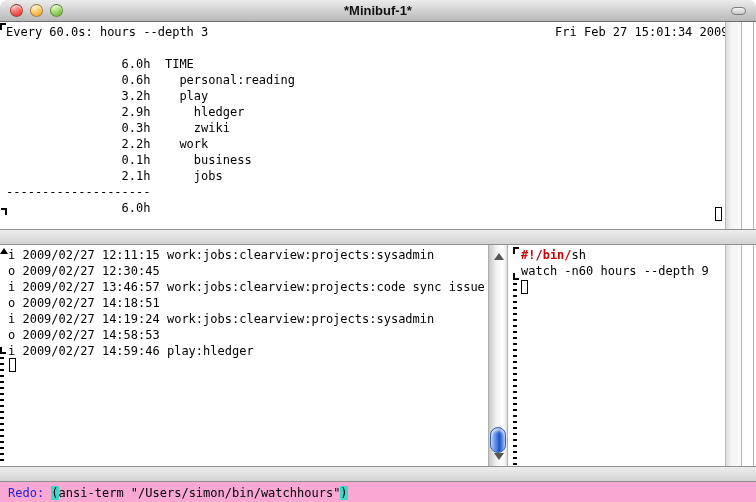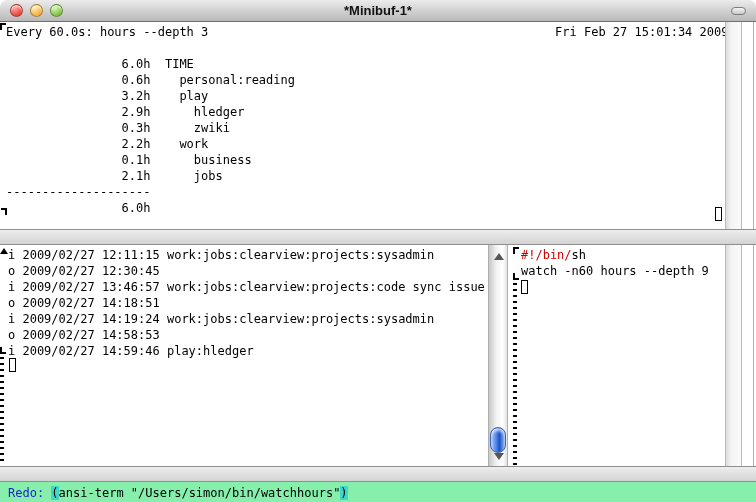--- a/index.html
+++ b/index.html
@@ -68,26 +68,26 @@
     background:linear-gradient(90deg,#a9c8f7 0%,#4a7fe4 40%,#1d51c4 60%,#8fb8f2 100%);
     border:1px solid #3a62b0; box-shadow:inset 0 3px 3px rgba(255,255,255,.7); }
   .aqua-arrow-up { position:absolute; left:5px; width:0; height:0;
     border-left:5px solid transparent; border-right:5px solid transparent;
     border-bottom:7px solid #555; }
   .aqua-arrow-down { position:absolute; left:5px; width:0; height:0;
     border-left:5px solid transparent; border-right:5px solid transparent;
     border-top:7px solid #555; }
 
   
-  .minibuffer { height:20px; background:#86efac; padding:3px 0 16px 8px;
+  .minibuffer { height:20px; background:#f9a8d4; padding:3px 0 16px 8px;
     font-size:12px; line-height:16px; white-space:pre;
     font-family:"DejaVu Sans Mono","DejaVu Sans",monospace; }
   .mb-prompt { color:#2222cc; }
   .paren-match { background:#3fd7c8; color:#000; }
-  .sh-red { color:#cc0000; }
+  .sh-red { color:#cc0000;font-weight:bold; }
 </style>
 </head>
 <body>
 
 <div class="frame">
 
   <div class="titlebar">
     <span class="tl red"></span>
     <span class="tl yellow"></span>
     <span class="tl green"></span>

